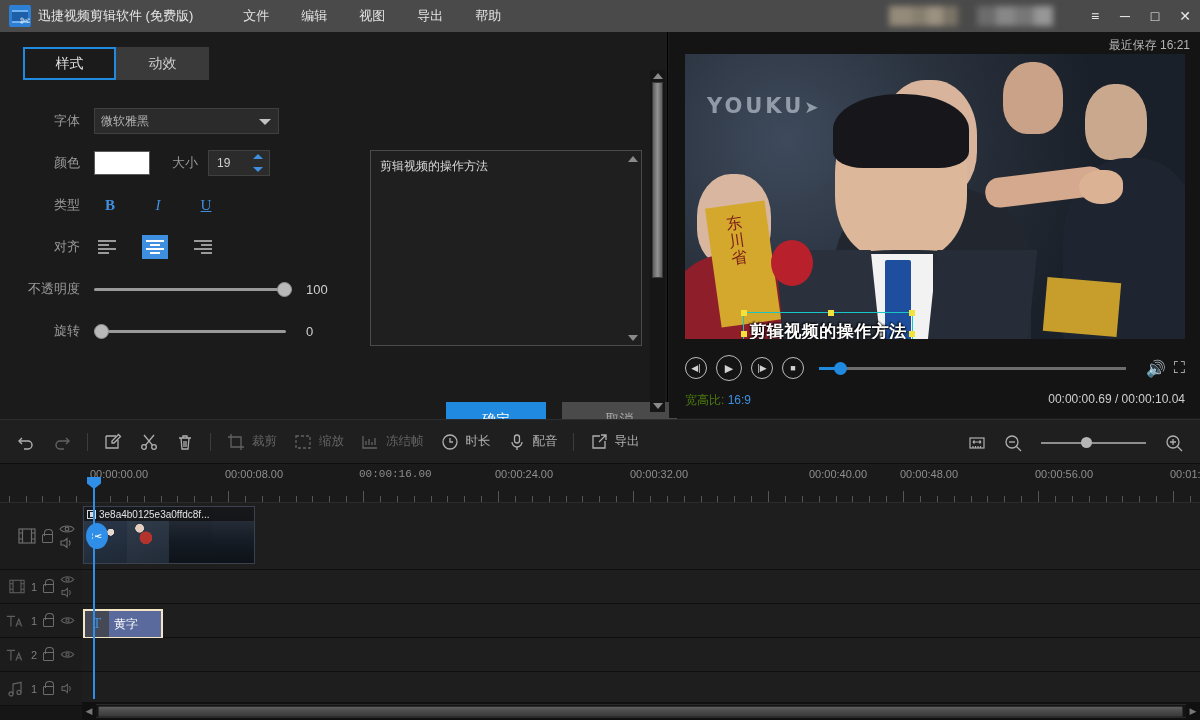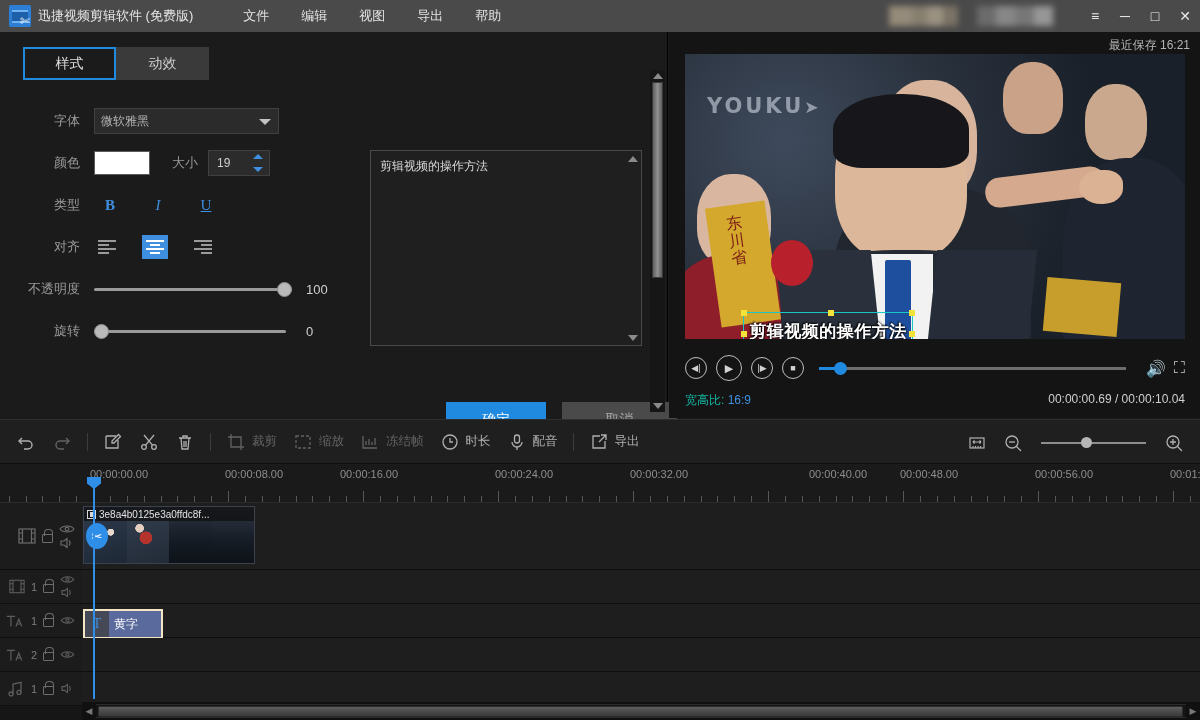--- a/index.html
+++ b/index.html
@@ -180,21 +180,21 @@
   .pctrl { position:absolute; left:16px; top:322px; width:500px; height:28px; display:flex; align-items:center; }
   .rbtn { width:22px; height:22px; border:1.5px solid #bdbdbd; border-radius:50%;
           display:flex; align-items:center; justify-content:center; margin-right:9px; cursor:default; color:#d2d2d2; font-size:9px;}
   .rbtn.big { width:26px; height:26px; font-size:11px; }
   .pbar { position:relative; flex:1; height:18px; display:flex; align-items:center; margin:0 12px 0 6px; }
   .pbar .trk { width:100%; height:3px; background:#6d6d6d; }
   .pbar .fill { position:absolute; left:0; height:3px; background:#1f8ae0; }
   .pbar .knob { position:absolute; width:13px; height:13px; border-radius:50%; background:#1f8ae0; }
   .picon { color:#c9c9c9; font-size:16px; margin-left:8px; cursor:default; }
   .pmeta { position:absolute; left:16px; top:360px; width:500px; display:flex; justify-content:space-between; font-size:12px; }
-  .pmeta .k { color:#14b8a6; }
+  .pmeta .k { color:#4d7c0f; }
   .pmeta .v { color:#3f8fe0; }
   .pmeta .t { color:#cfcfcf; }
 
   
   .toolbar {
     position:absolute; left:0; top:419px; width:1200px; height:45px;
     background:#1f1f1f; border-top:1px solid #2e2e2e; border-bottom:1px solid #0d0d0d;
     display:flex; align-items:center;
   }
   .tbtn { display:flex; align-items:center; height:45px; padding:0 8px; cursor:default; color:#b0b0b0; }
@@ -602,21 +602,21 @@
         <div class="tick min" style="left: 211.125px;"></div>
         <div class="tick-lbl" style="left: 228px;">00:00:08.00</div>
         <div class="tick maj" style="left: 228px;"></div>
         <div class="tick min" style="left: 244.875px;"></div>
         <div class="tick min" style="left: 261.75px;"></div>
         <div class="tick min" style="left: 278.625px;"></div>
         <div class="tick min" style="left: 295.5px;"></div>
         <div class="tick min" style="left: 312.375px;"></div>
         <div class="tick min" style="left: 329.25px;"></div>
         <div class="tick min" style="left: 346.125px;"></div>
-        <div class="tick-lbl" style="left: 343px;">00:00:16.00</div>
+        <div class="tick-lbl" style="left: 362px; font-family: Liberation Mono, monospace;">00:00:16.00</div>
         <div class="tick maj" style="left: 363px;"></div>
         <div class="tick min" style="left: 379.875px;"></div>
         <div class="tick min" style="left: 396.75px;"></div>
         <div class="tick min" style="left: 413.625px;"></div>
         <div class="tick min" style="left: 430.5px;"></div>
         <div class="tick min" style="left: 447.375px;"></div>
         <div class="tick min" style="left: 464.25px;"></div>
         <div class="tick min" style="left: 481.125px;"></div>
         <div class="tick-lbl" style="left: 498px; text-align: right;">00:00:24.00</div>
         <div class="tick maj" style="left: 498px;"></div>

